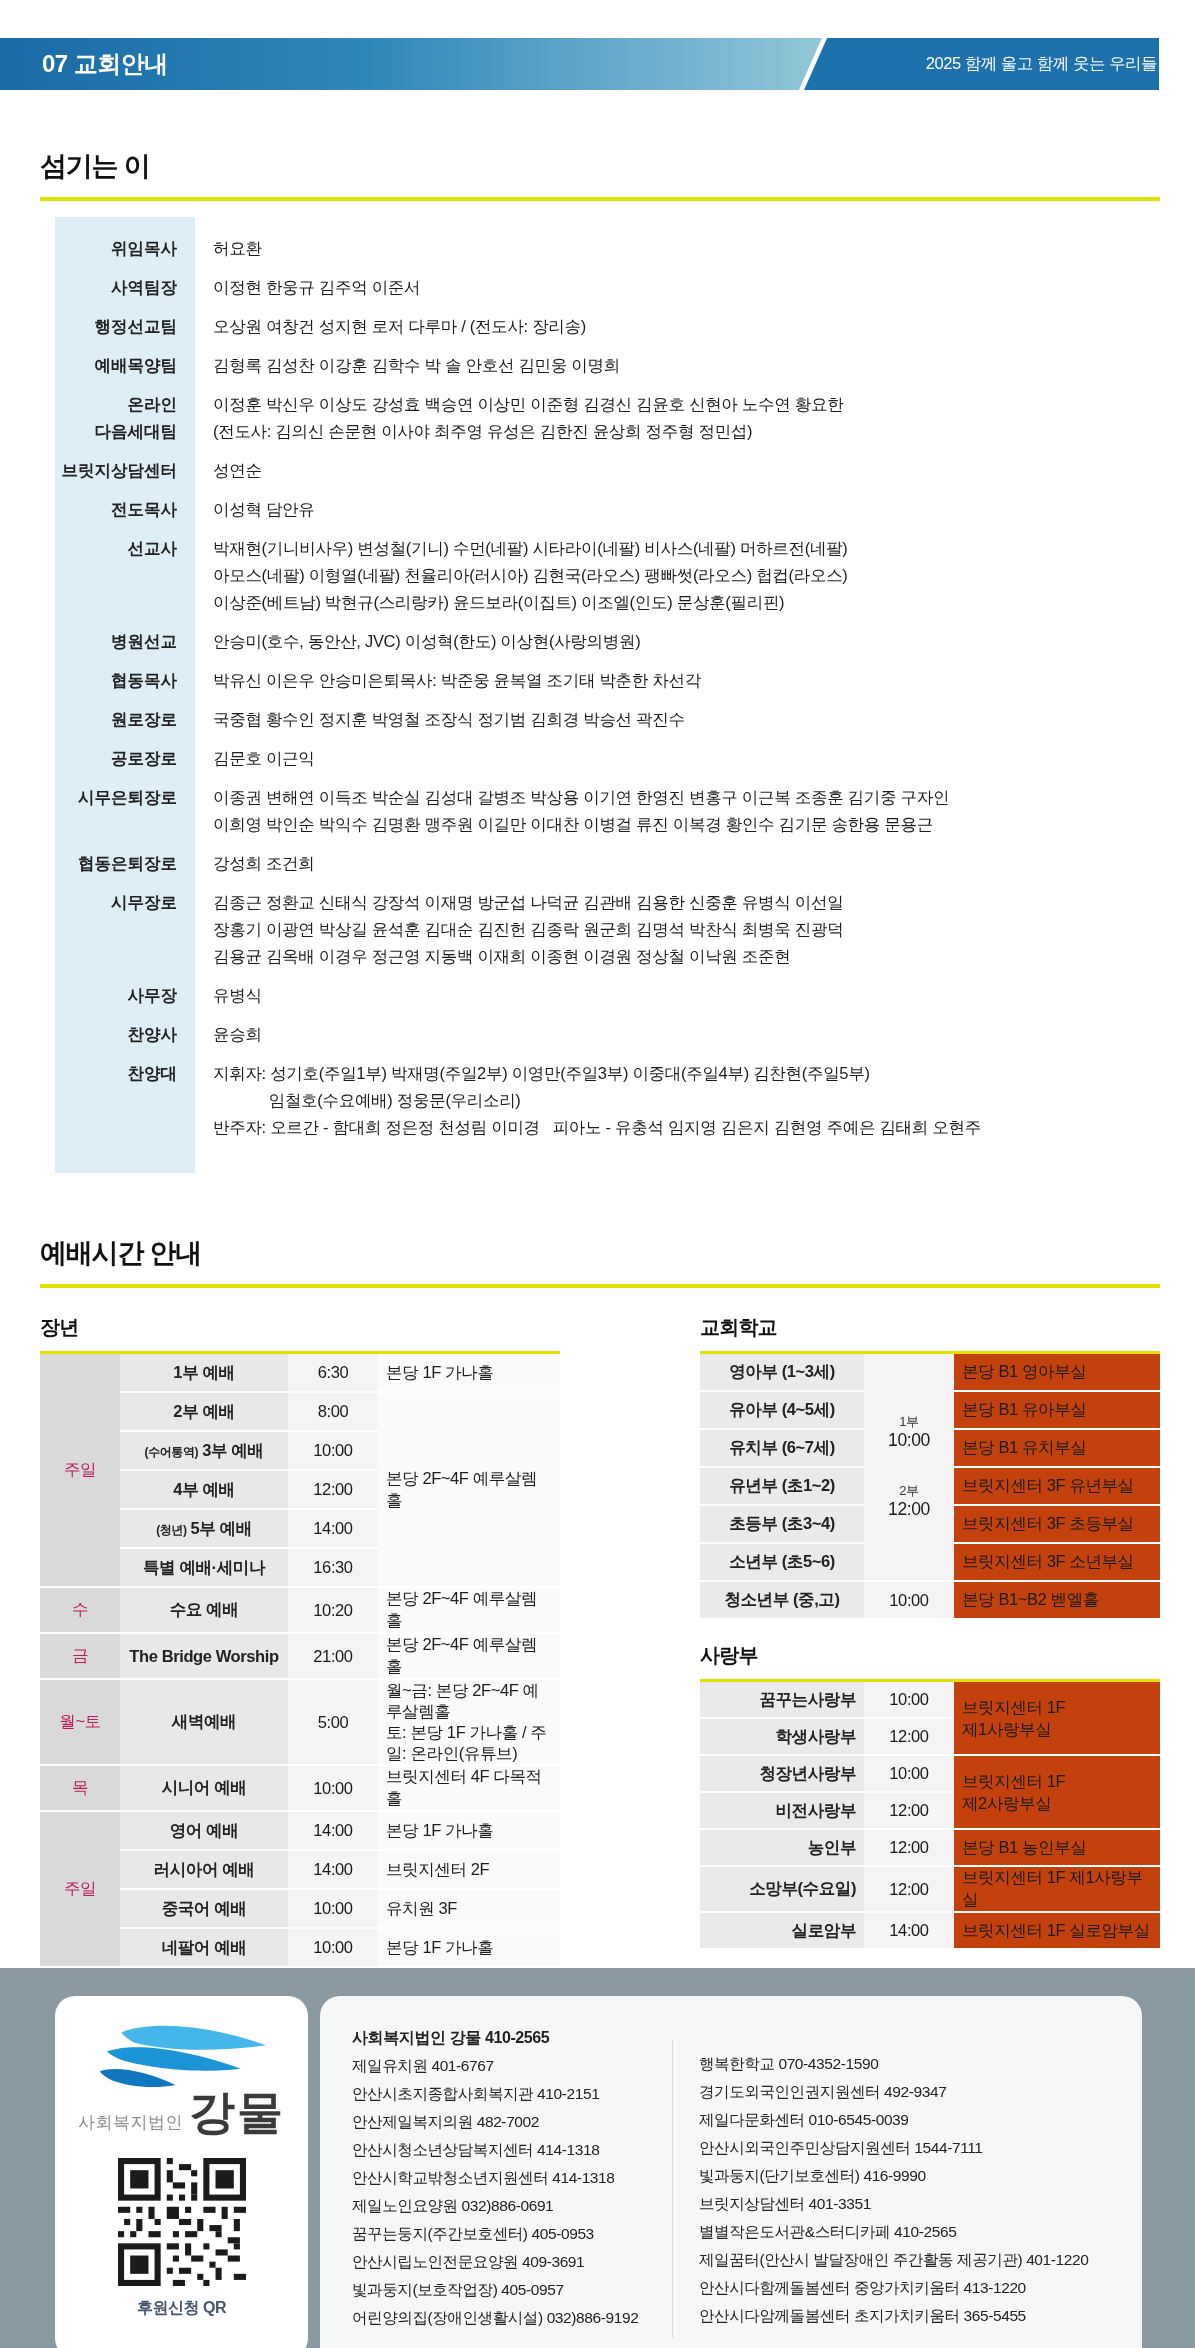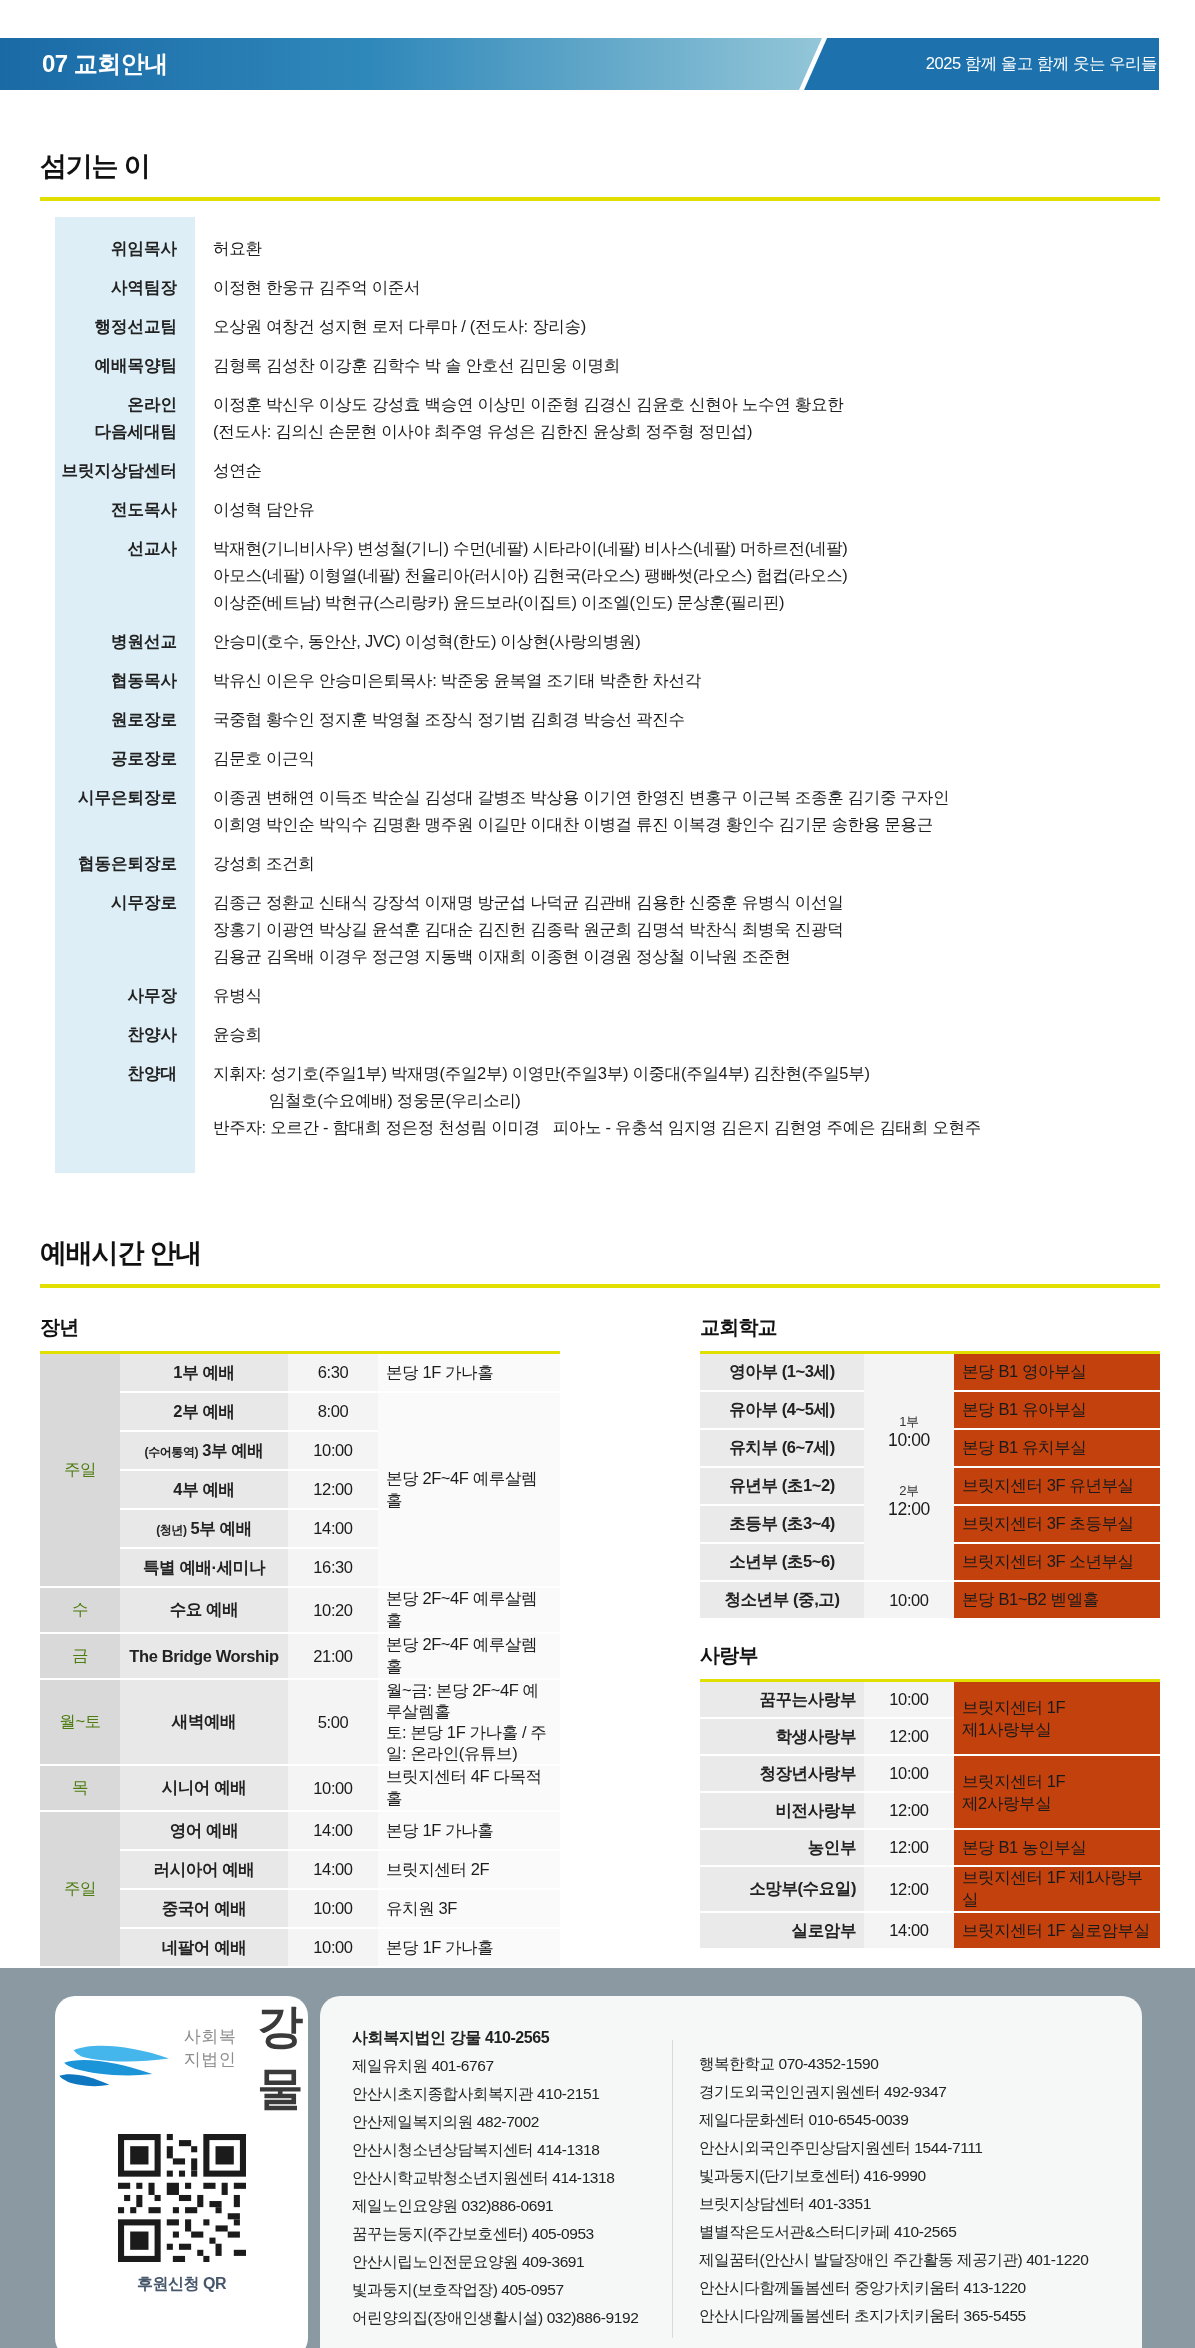--- a/index.html
+++ b/index.html
@@ -43,21 +43,21 @@
     font-size:16.5px;font-weight:600;line-height:27px;color:#222;white-space:pre-line;
   }
   .s-value{position:relative;padding:6px 0 6px 18px;}
   .s-line{font-size:16.5px;line-height:27px;letter-spacing:-0.3px;white-space:pre-wrap;color:#1c1c1c;}
   
   .worship-cols{display:flex;margin-top:26px;}
   .w-left{width:520px;}
   .w-right{width:460px;margin-left:auto;}
   table.tbl{width:100%;border-collapse:collapse;table-layout:fixed;}
   .tbl td{height:37px;padding:0 8px;vertical-align:middle;border-bottom:2px solid #fff;font-size:16.5px;letter-spacing:-0.4px;}
-  .c-day{width:64px;background:#d9d9d9;text-align:center;color:#4d7c0f;}
+  .c-day{width:64px;background:#d9d9d9;text-align:center;color:#be185d;}
   .c-svc{width:152px;background:#e8e8e8;text-align:center;padding-right:14px;font-weight:600;color:#222;}
   .svc-pre{font-size:12px;margin-right:4px;font-weight:600;}
   .c-time{width:74px;background:#f4f4f4;text-align:center;font-size:17.5px;font-weight:400;}
   .c-loc{background:#fafafa;padding-left:14px;border-bottom:1px solid #e4e4e4;color:#1c1c1c;}
   .c-merged{border-bottom:1px solid #e4e4e4;}
   tr.tall td{height:62px;}
   .two-line{white-space:pre-line;font-size:15px;line-height:21px;}
   .school-tbl td,.love-tbl td{height:36px;}
   .love-tbl td{height:35px;}
   .k-name{width:148px;background:#eaeaea;text-align:center;font-size:16px;font-weight:600;color:#222;}
@@ -74,21 +74,21 @@
   
   .footer{
     margin-top:auto;height:448px;background:#8b99a2;box-sizing:border-box;
     display:flex;align-items:flex-start;gap:12px;padding:28px 53px 0 55px;flex:0 0 auto;
   }
   .card{background:#ffffff;border-radius:20px;box-sizing:border-box;}
   .card-logo{
     width:253px;height:362px;display:flex;flex-direction:column;align-items:center;
     padding-top:22px;flex:0 0 auto;
   }
-  .logo{display:flex;align-items:center;text-align:center;}
+  .logo{display:flex;flex-direction:column;align-items:center;text-align:center;}
   .logo-text{display:flex;align-items:baseline;margin-top:-22px;}
   .logo-small{font-size:17px;color:#8d8d8d;letter-spacing:0.5px;}
   .logo-big{font-size:46px;font-weight:800;color:#3a3a3a;margin-left:6px;letter-spacing:2px;}
   .qr{margin-top:14px;}
   .qr-label{margin-top:12px;font-size:16px;font-weight:800;color:#46566b;letter-spacing:-0.5px;}
   .card-contacts{flex:1;height:384px;background:#f6f7f7;display:flex;padding:28px 24px 0 32px;}
   .fc-left{width:320px;flex:0 0 auto;}
   .fc-divider{width:1px;background:#d9d9d9;margin:16px 26px 42px 0;align-self:stretch;}
   .fc-right{flex:1;padding-top:26px;}
   .f-line{font-size:15.5px;line-height:28px;color:#222;letter-spacing:-0.4px;white-space:nowrap;}

